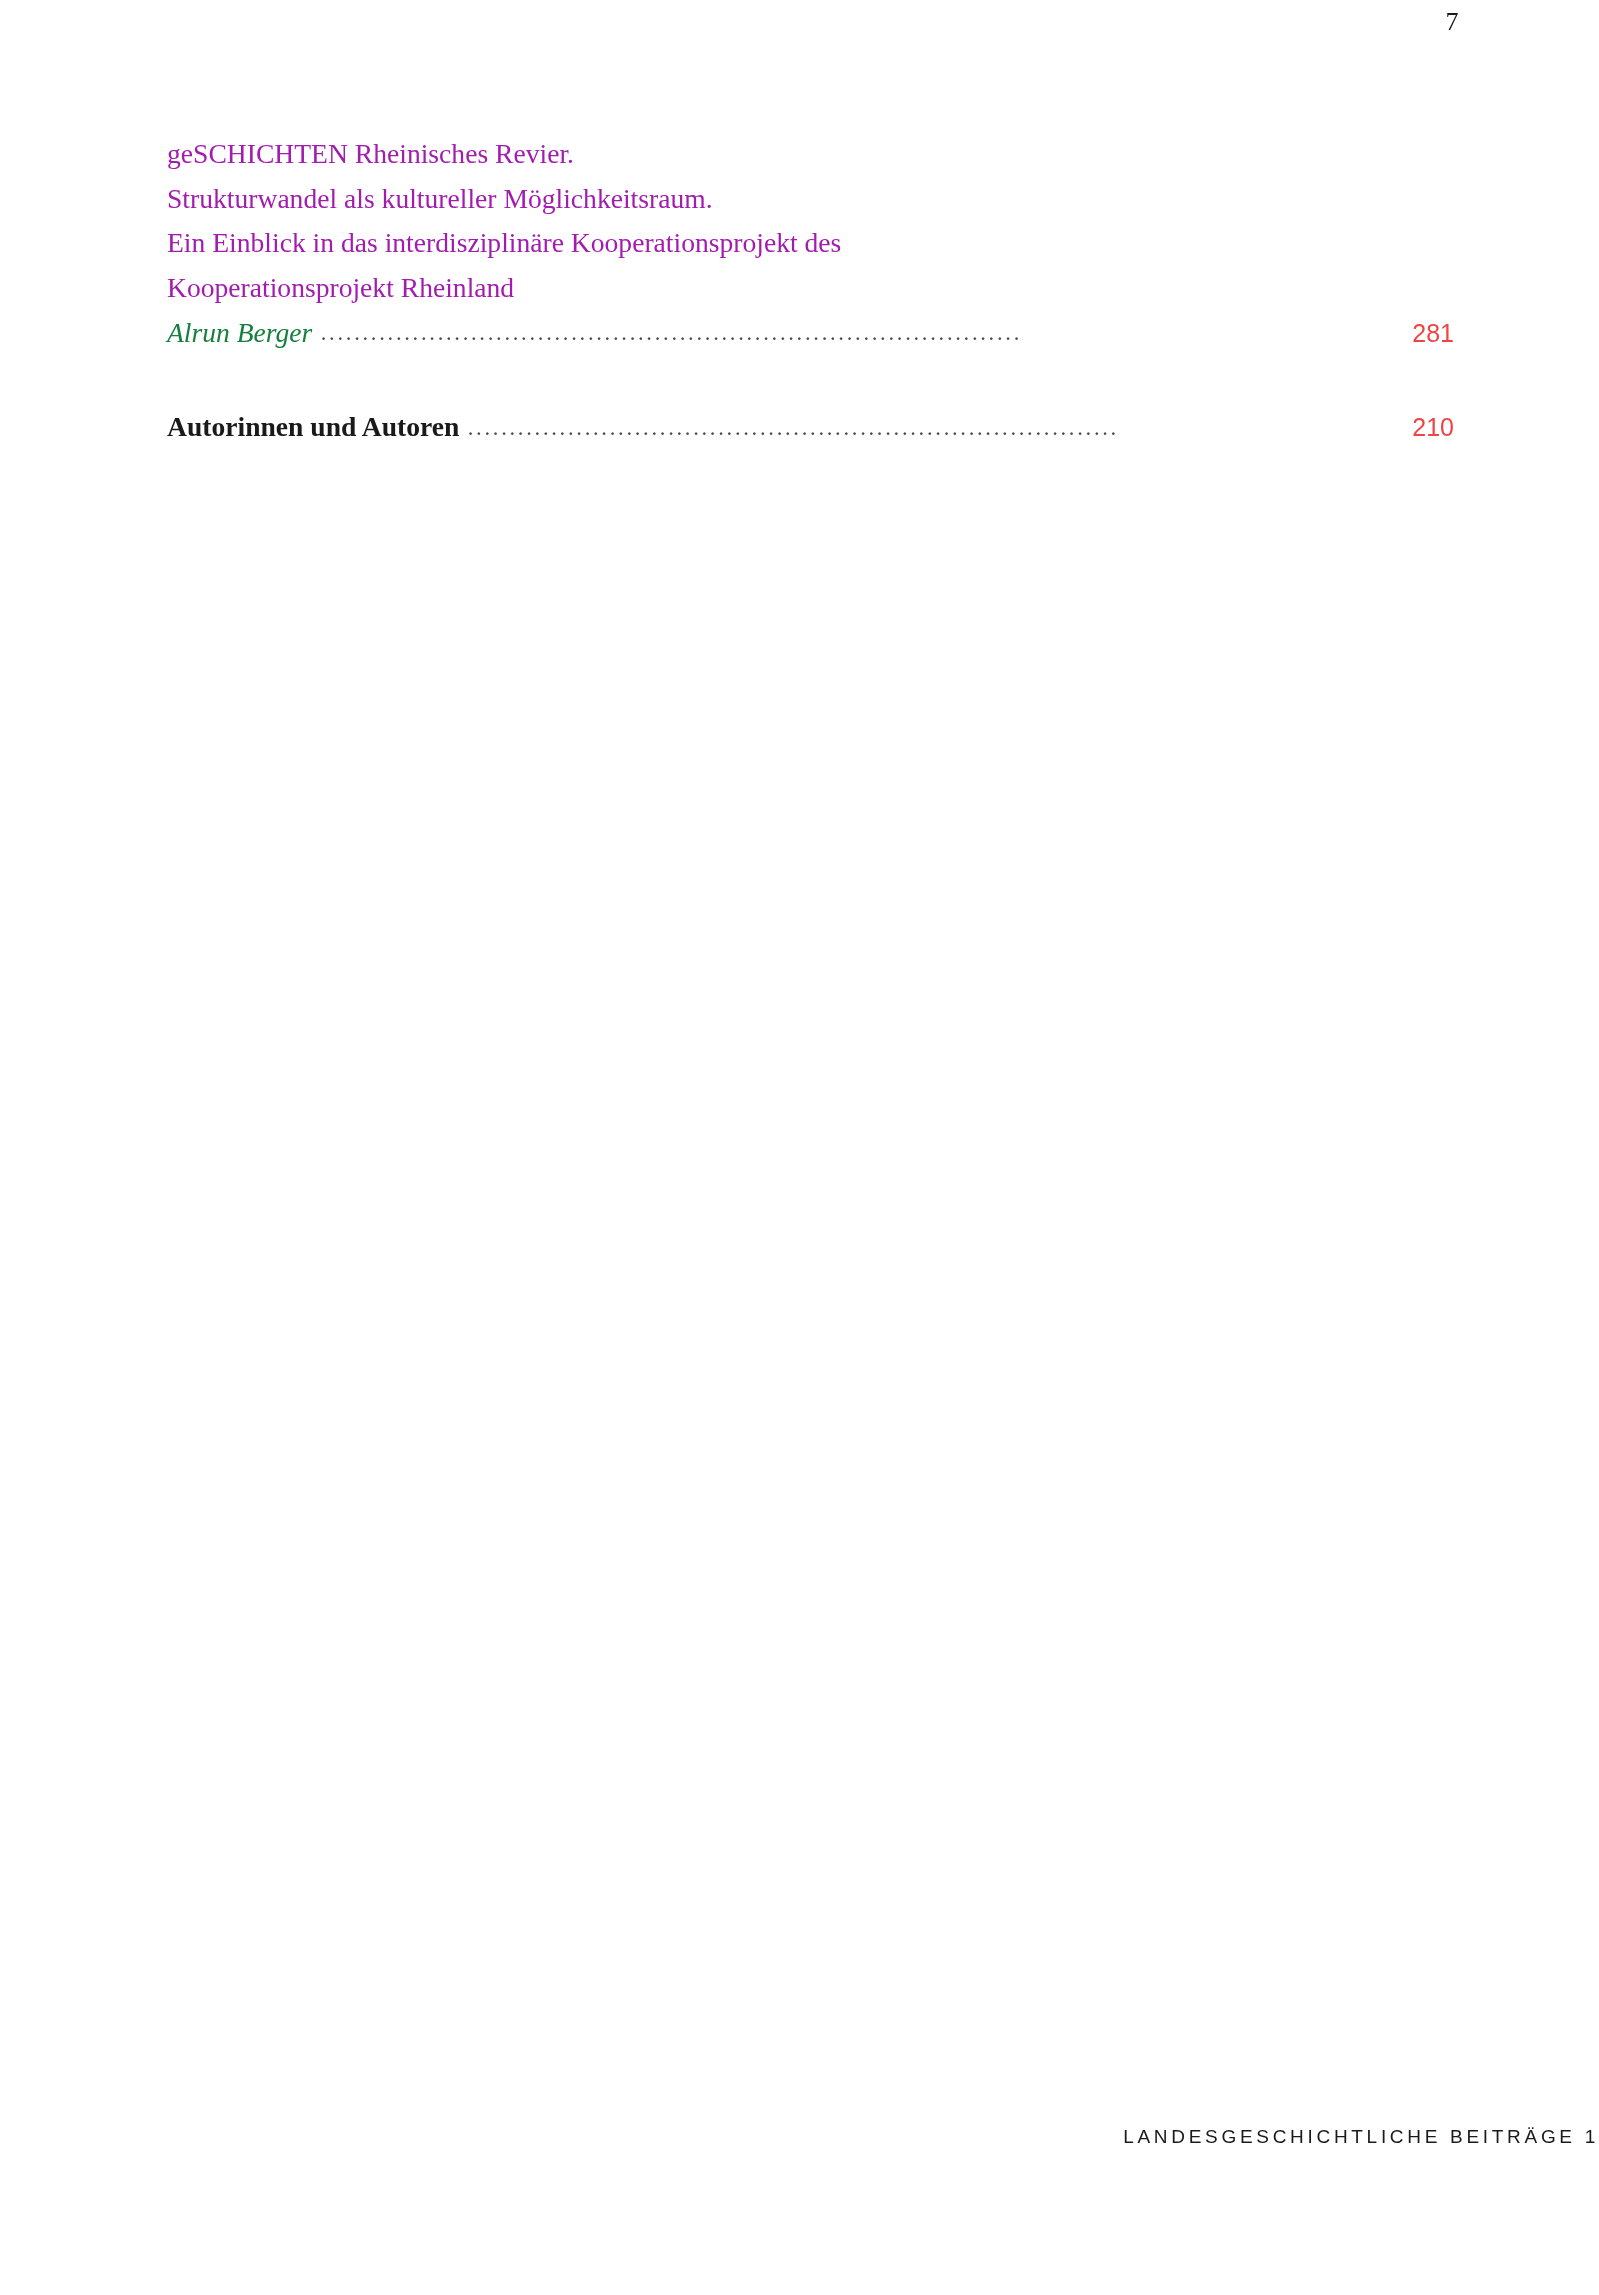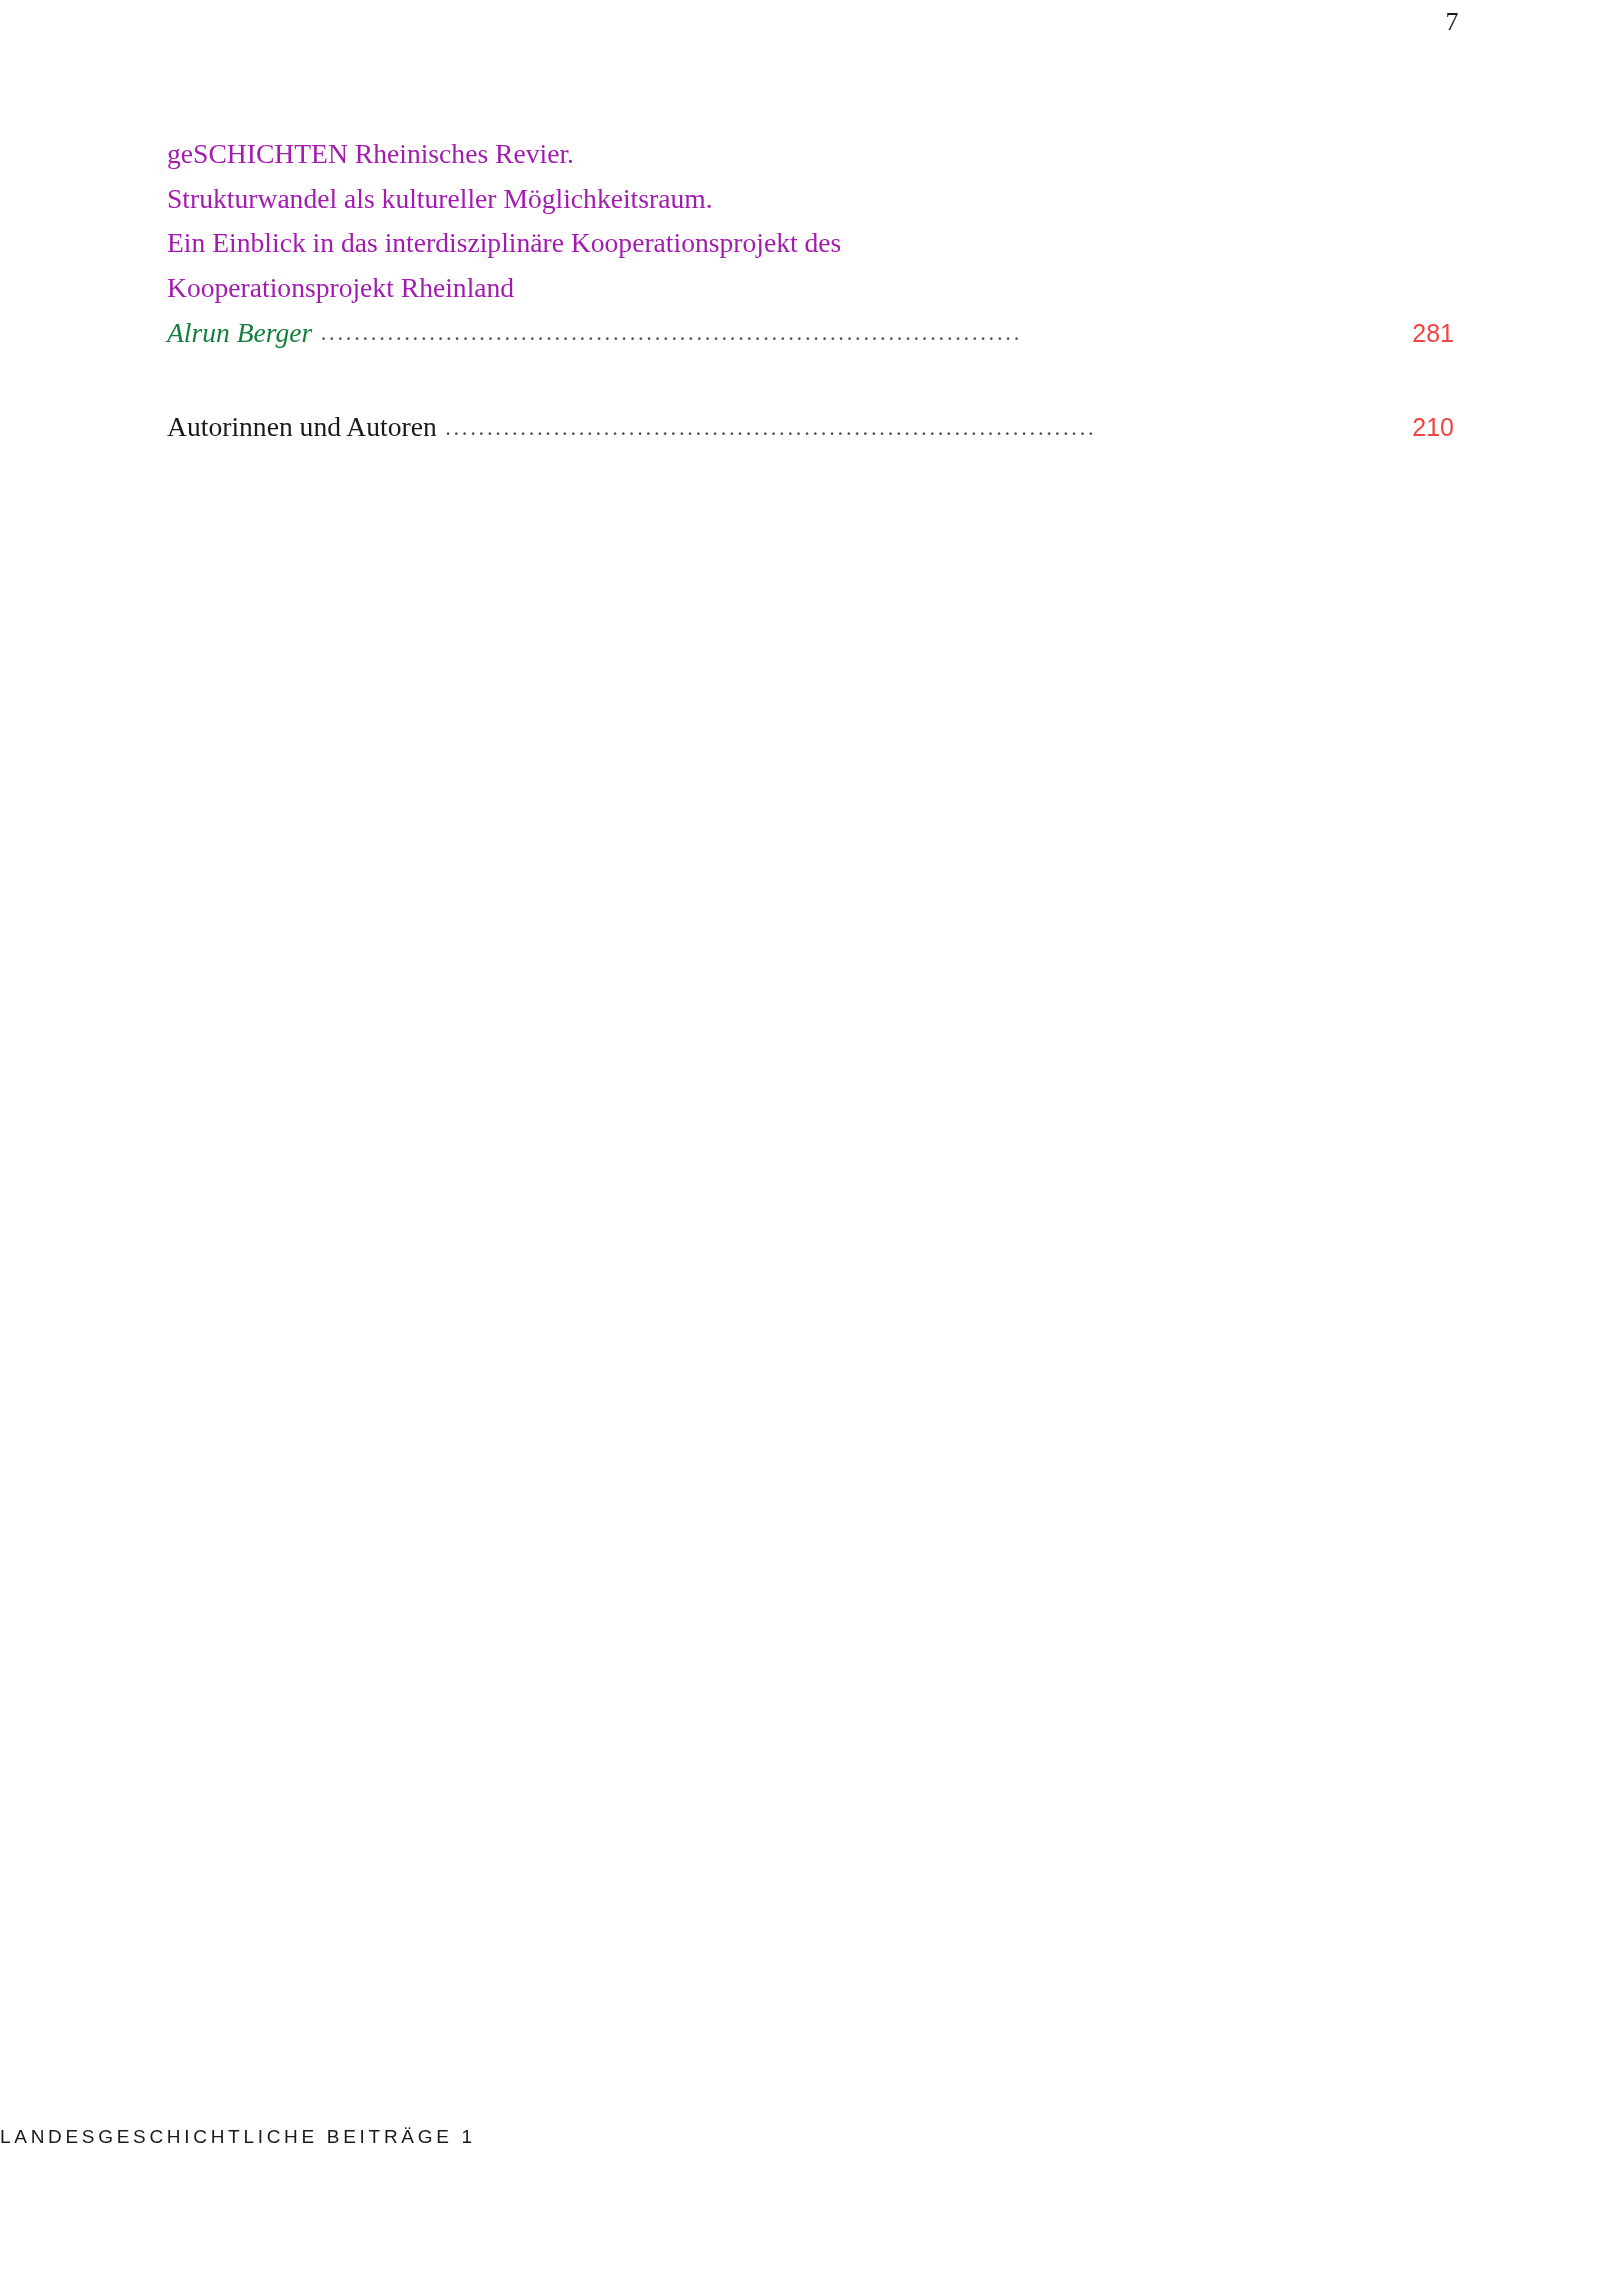--- a/index.html
+++ b/index.html
@@ -53,20 +53,21 @@
   .author {
     font-style: italic;
     white-space: pre;
     flex: 0 0 auto;
     color: #15803d;
   }
   .plain-title {
     white-space: pre;
     flex: 0 0 auto;
     color: #1a1a1a;
+    font-weight: bold;
   }
   .leader {
     flex: 1 1 auto;
     overflow: hidden;
     white-space: nowrap;
     margin: 0 6.7px 0 8.4px;
     color: #4a4a4a;
     font-size: 22.6px;
     letter-spacing: 2.7px;
     position: relative;
@@ -81,22 +82,21 @@
     color: #ef4444;
   }
   .entry-gap {
     height: 50px;
   }
   .footer {
     position: absolute;
     left: 0;
     right: 0;
     bottom: 147px;
-    text-align: left;
-    padding-right: 117px;
+    text-align: right;
   }
   .footer-text {
     font-family: "Liberation Sans", sans-serif;
     font-size: 19px;
     letter-spacing: 3.7px;
     color: #1a1a1a;
   }
 </style>
 </head>
 <body>

